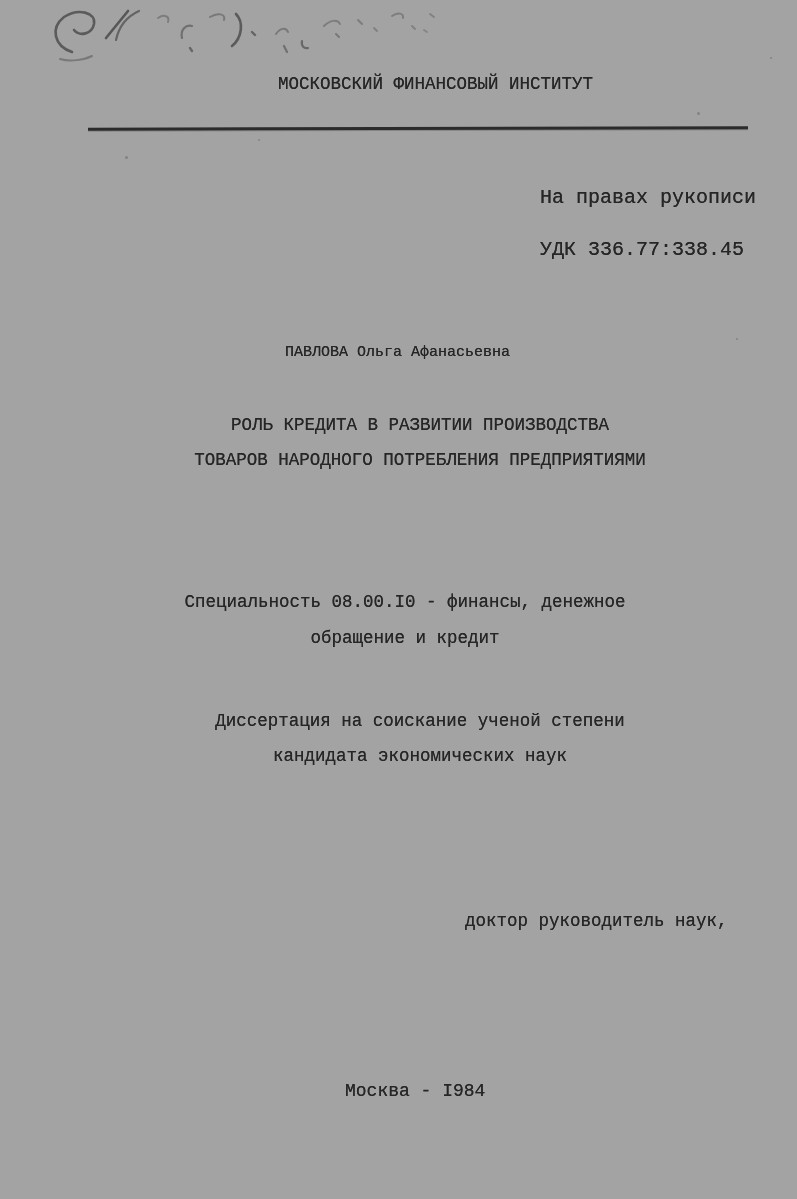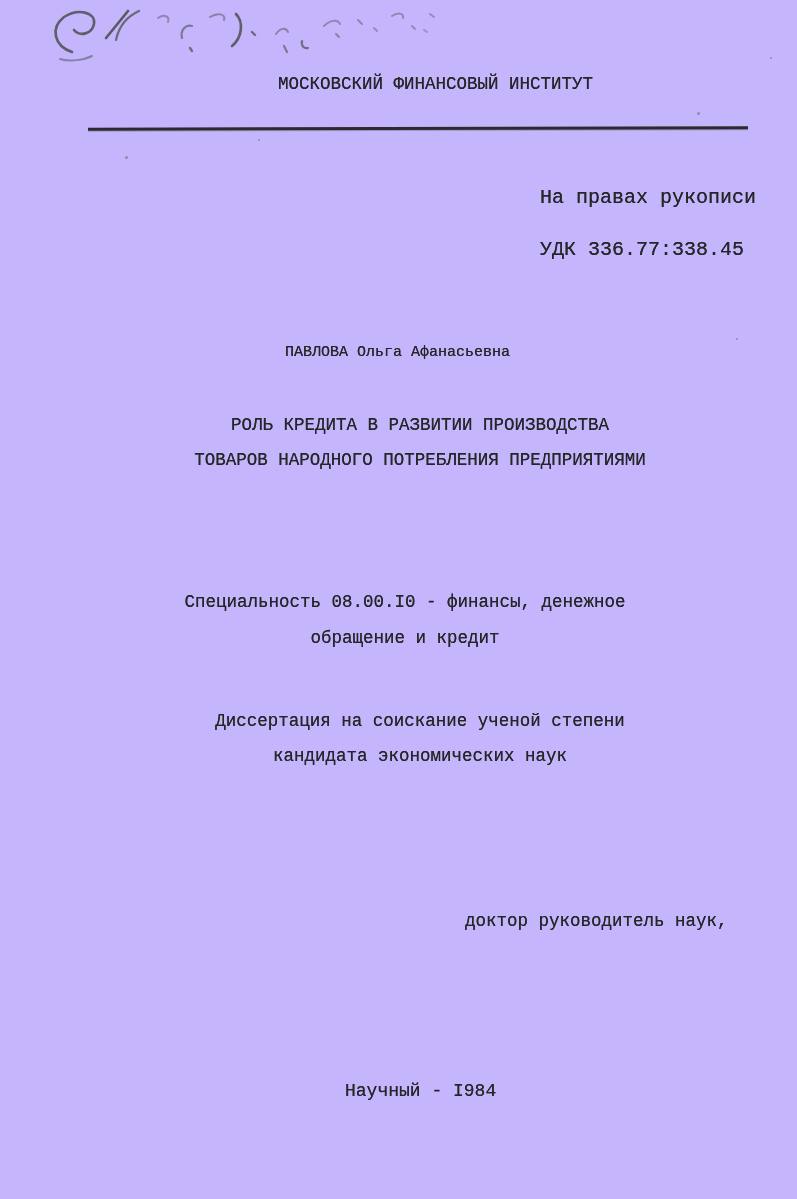--- a/index.html
+++ b/index.html
@@ -5,21 +5,21 @@
   html, body {
     margin: 0;
     padding: 0;
     background: #e8e8e8;
   }
   .page {
     position: relative;
     width: 797px;
     height: 1199px;
     margin: 0 auto;
-    background: #c4b5fd;
+    background: #a3a3a3;
     overflow: hidden;
     font-family: "Liberation Mono", "DejaVu Sans Mono", monospace;
     color: #262626;
   }
   .txt {
     position: absolute;
     white-space: pre;
     text-shadow: 0 0 0.6px rgba(30,30,30,0.85);
   }
   .center { text-align: center; white-space: normal; }
@@ -119,21 +119,21 @@
 
   <div class="txt center degree">
     <div>Диссертация на соискание ученой степени</div>
     <div>кандидата экономических наук</div>
   </div>
 
   <div class="txt supervisor">
     <div>доктор руководитель наук,</div>
   </div>
 
-  <div class="txt imprint">Научный - I984</div>
+  <div class="txt imprint">Москва - I984</div>
 
   <div class="speck" style="top:156px;left:125px;width:3px;height:3px;"></div>
   <div class="speck" style="top:112px;left:697px;width:3px;height:3px;"></div>
   <div class="speck" style="top:57px;left:770px;width:2px;height:2px;"></div>
   <div class="speck" style="top:139px;left:258px;width:2px;height:2px;"></div>
   <div class="speck" style="top:338px;left:736px;width:2px;height:2px;"></div>
 
 </div>
 
 </body></html>

